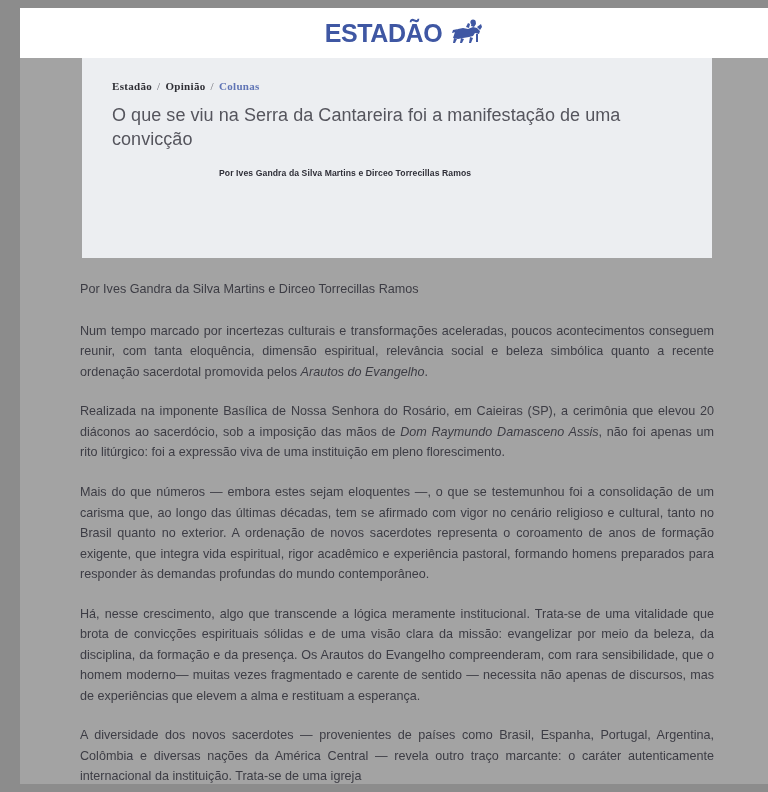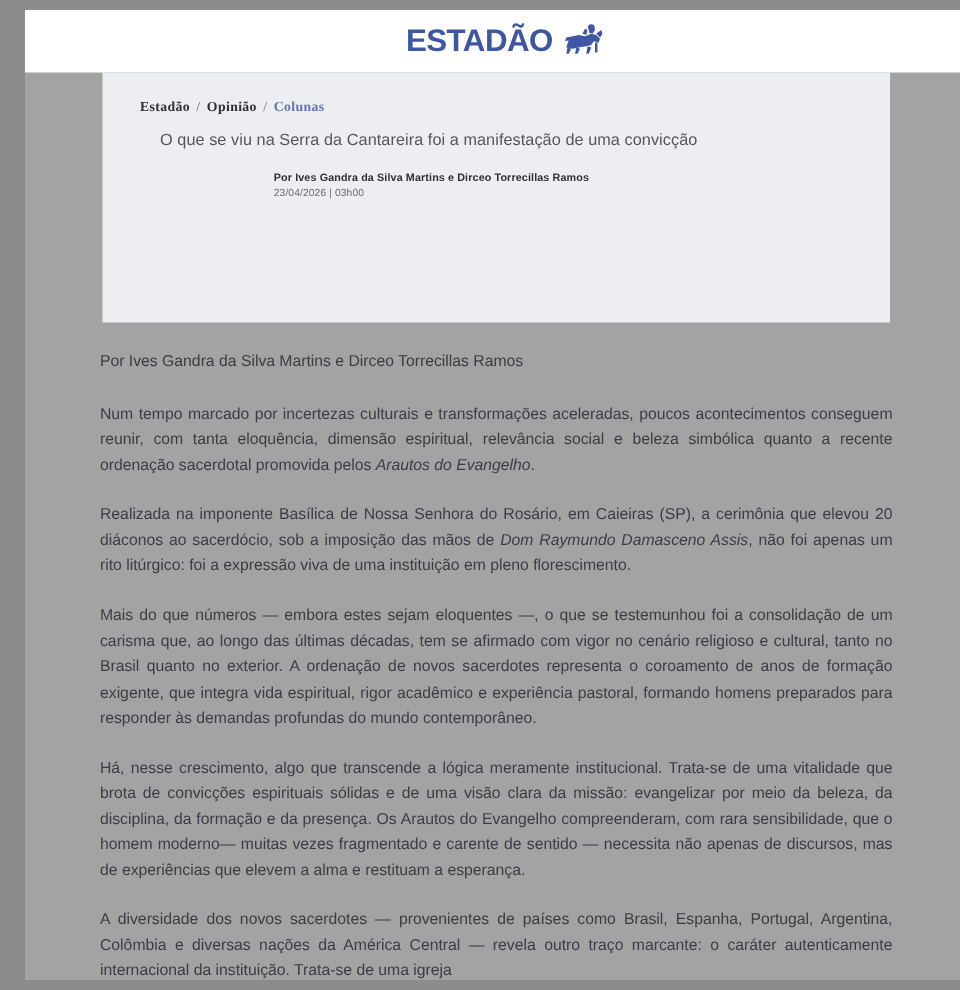--- a/index.html
+++ b/index.html
@@ -97,24 +97,24 @@
     vertical-align: 4px;
     margin: 0 3px 0 4px;
   }
   .headline .pipe {
     color: #8b8b96;
     font-weight: 300;
     padding-right: 2px;
   }
   .standfirst {
     font-family: "Liberation Sans", sans-serif;
-    font-size: 13px;
+    font-size: 18px;
     color: #55555d;
     line-height: 1.35;
-    margin: 0 0 16px 16px;
+    margin: 0 0 16px 0;
     letter-spacing: 0.05px;
   }
   .byline-block {
     padding-left: 107px;
   }
   .byline-authors {
     font-family: "Liberation Sans", sans-serif;
     font-size: 8.6px;
     font-weight: bold;
     color: #2f2f38;
@@ -187,21 +187,20 @@
       <span>Opinião</span>
       <span class="sep">/</span>
       <span class="crumb-last">Colunas</span>
     </div>
 
 
     <p class="standfirst">O que se viu na Serra da Cantareira foi a manifestação de uma convicção</p>
 
     <div class="byline-block">
       <div class="byline-authors">Por Ives Gandra da Silva Martins e Dirceo Torrecillas Ramos</div>
-      <div class="byline-date">23/04/2026 | 03h00</div>
     </div>
   </div>
 
   <div class="article-body">
     <p class="intro-line">Por Ives Gandra da Silva Martins e Dirceo Torrecillas Ramos</p>
     <div id="paras">
         <p class="body-p"><span>Num tempo marcado por incertezas culturais e transformações aceleradas, poucos acontecimentos conseguem reunir, com tanta eloquência, dimensão espiritual, relevância social e beleza simbólica quanto a recente ordenação sacerdotal promovida pelos </span><i>Arautos do Evangelho</i><span>.</span></p>
         <p class="body-p"><span>Realizada na imponente Basílica de Nossa Senhora do Rosário, em Caieiras (SP), a cerimônia que elevou 20 diáconos ao sacerdócio, sob a imposição das mãos de </span><i>Dom Raymundo Damasceno Assis</i><span>, não foi apenas um rito litúrgico: foi a expressão viva de uma instituição em pleno florescimento.</span></p>
         <p class="body-p"><span>Mais do que números — embora estes sejam eloquentes —, o que se testemunhou foi a consolidação de um carisma que, ao longo das últimas décadas, tem se afirmado com vigor no cenário religioso e cultural, tanto no Brasil quanto no exterior. A ordenação de novos sacerdotes representa o coroamento de anos de formação exigente, que integra vida espiritual, rigor acadêmico e experiência pastoral, formando homens preparados para responder às demandas profundas do mundo contemporâneo.</span></p>
         <p class="body-p"><span>Há, nesse crescimento, algo que transcende a lógica meramente institucional. Trata-se de uma vitalidade que brota de convicções espirituais sólidas e de uma visão clara da missão: evangelizar por meio da beleza, da disciplina, da formação e da presença. Os Arautos do Evangelho compreenderam, com rara sensibilidade, que o homem moderno— muitas vezes fragmentado e carente de sentido — necessita não apenas de discursos, mas de experiências que elevem a alma e restituam a esperança.</span></p>

